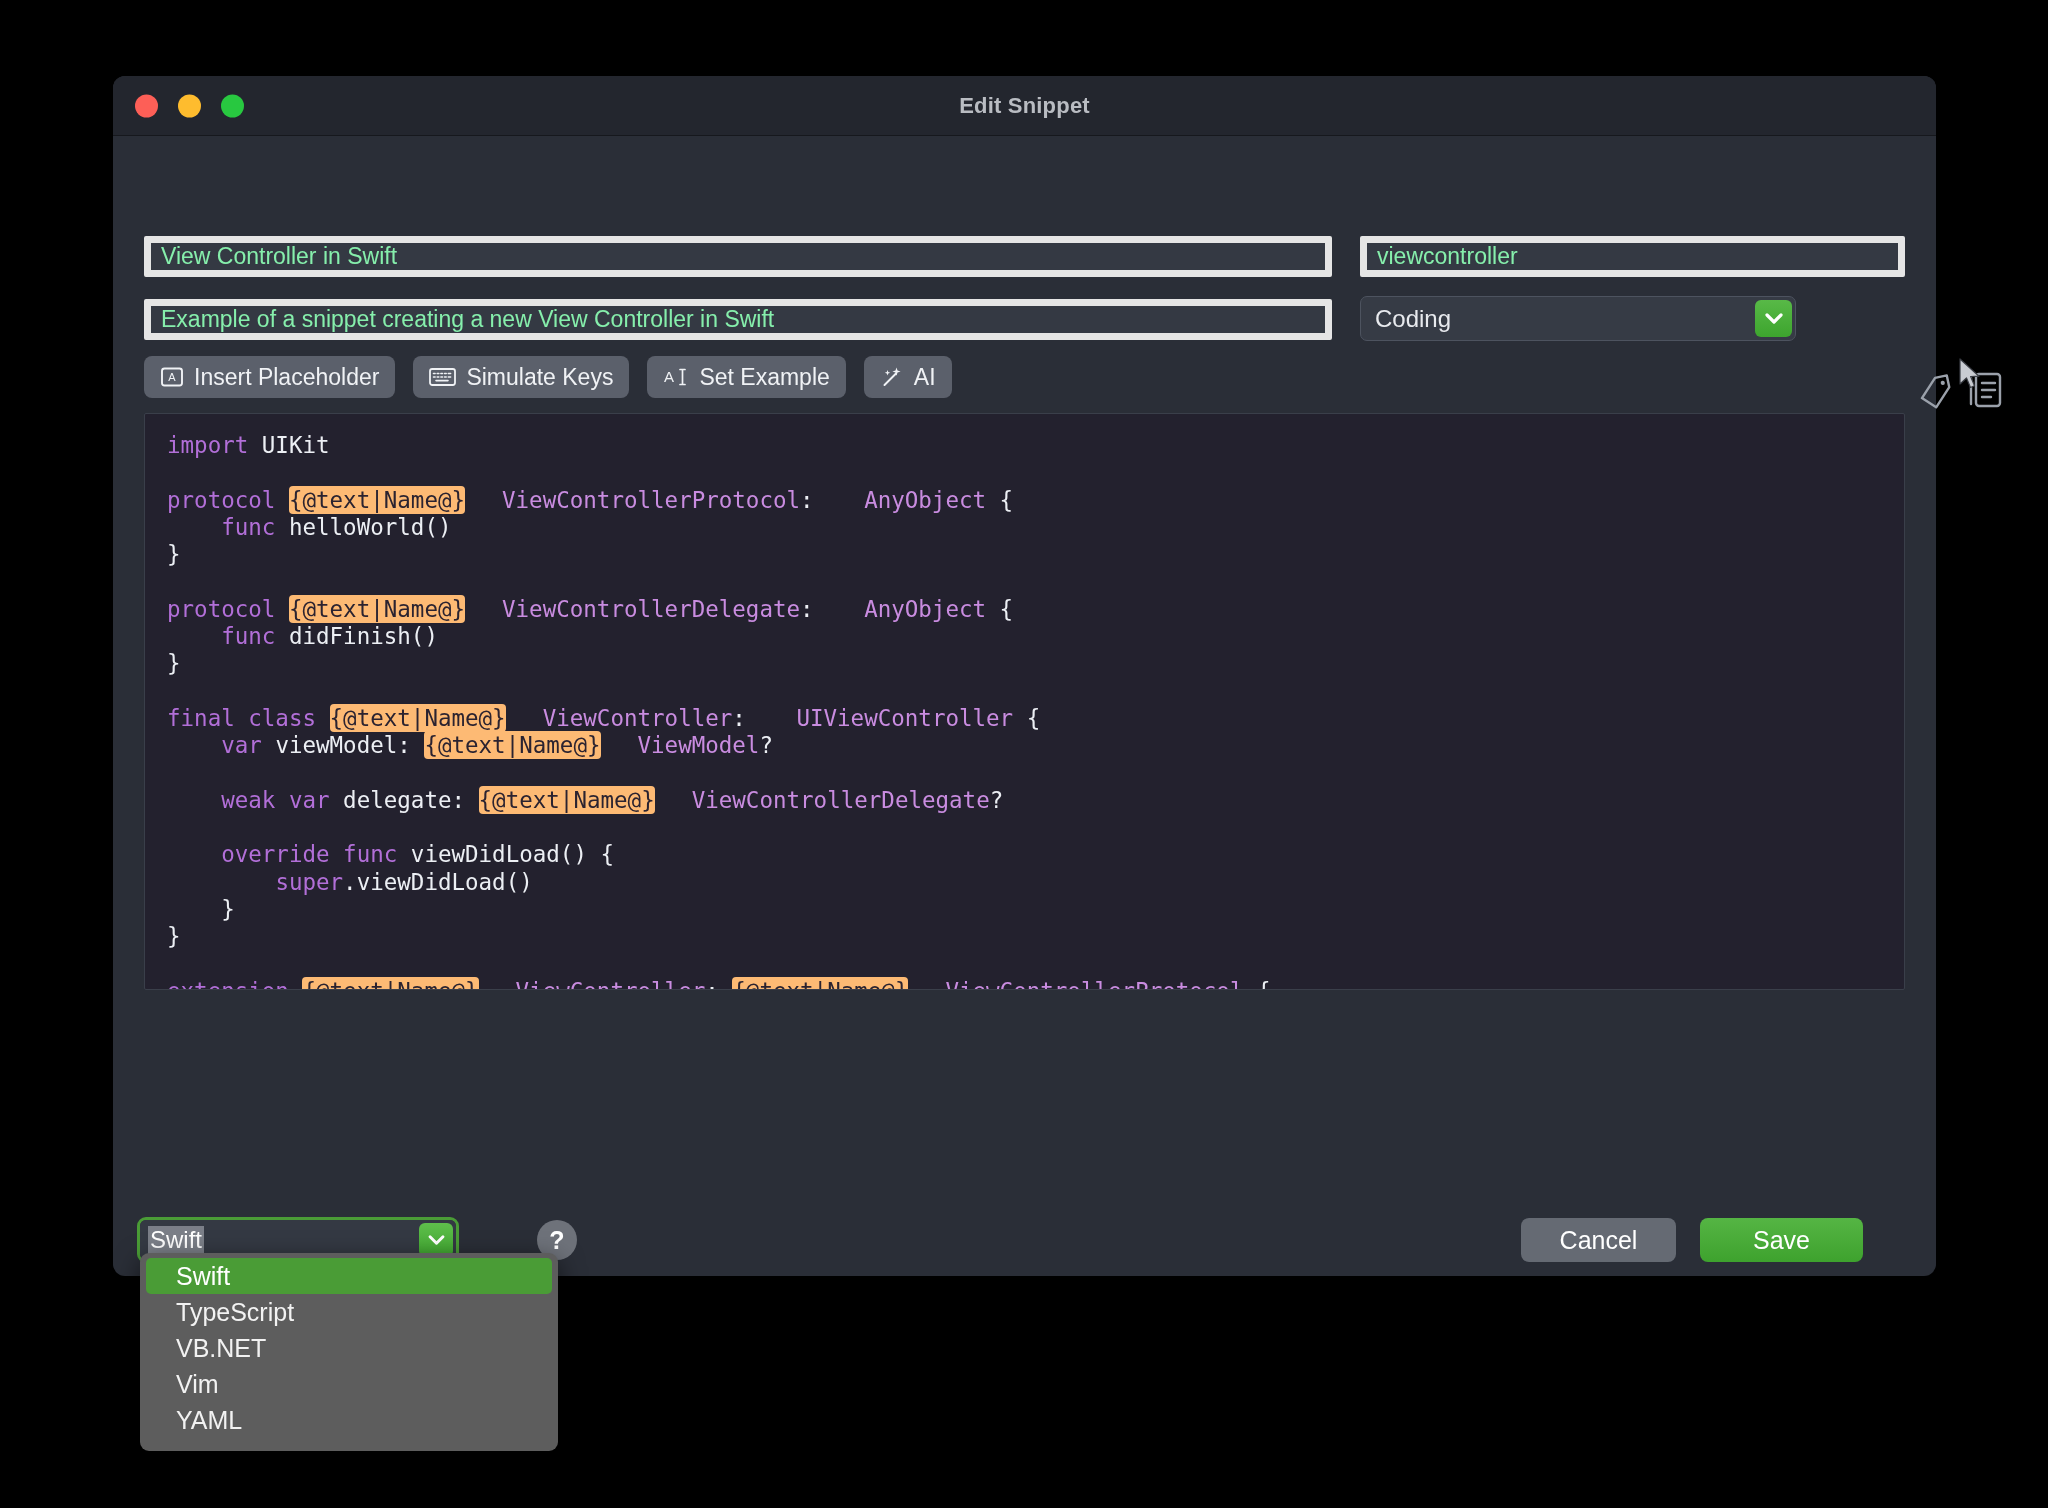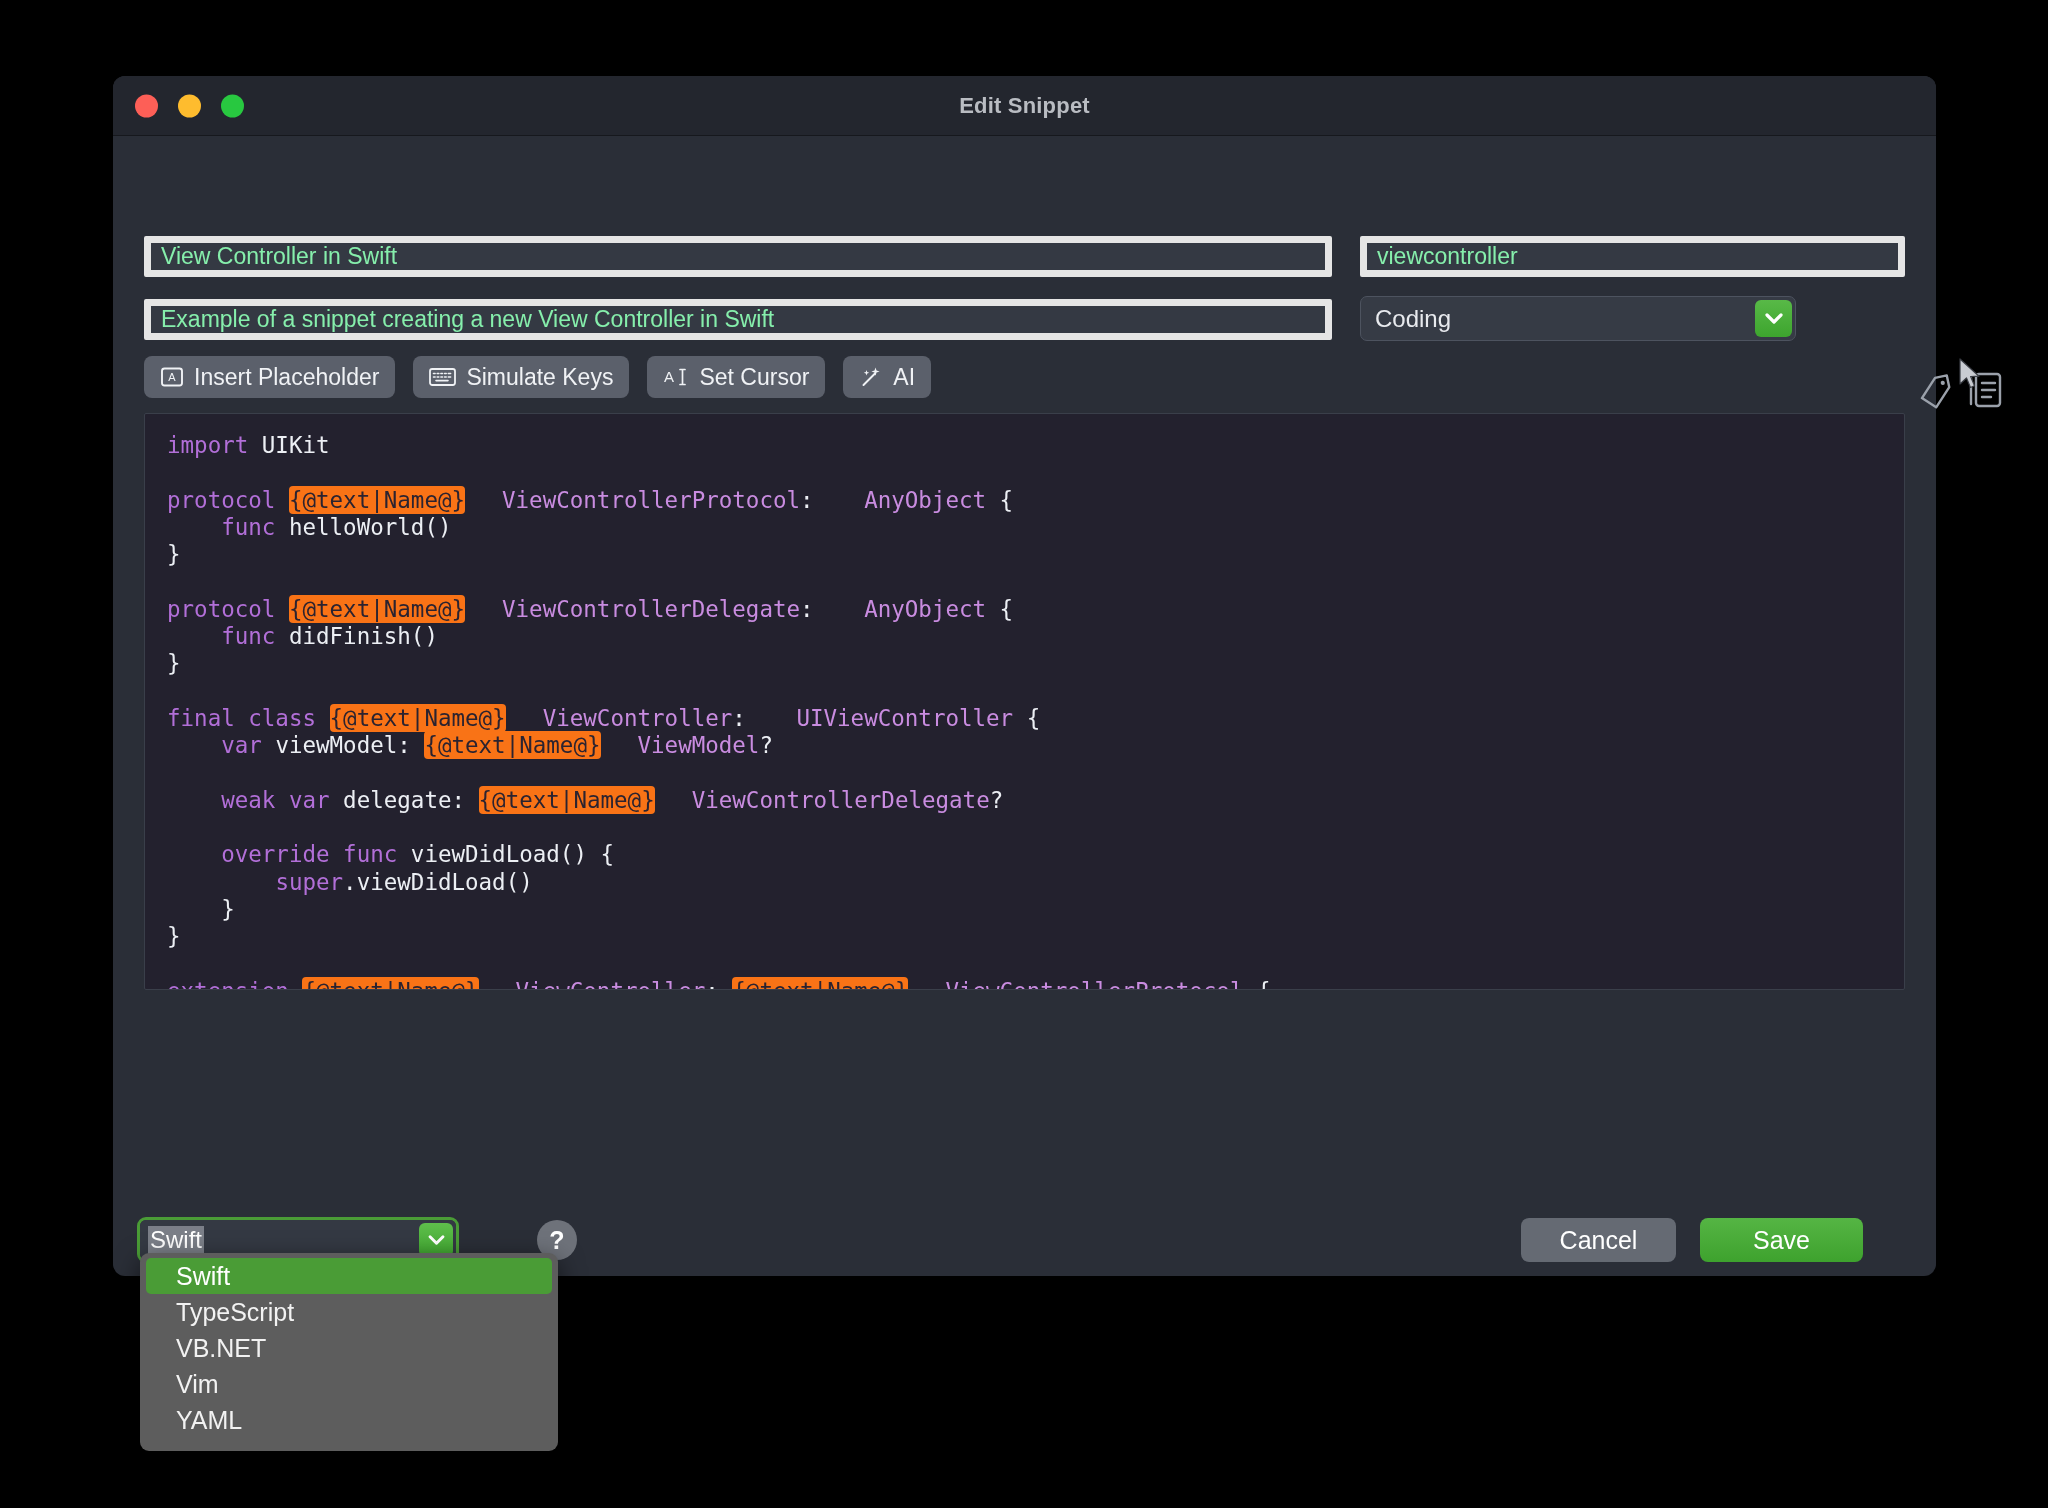--- a/index.html
+++ b/index.html
@@ -200,21 +200,21 @@
     font-family: "DejaVu Sans Mono", monospace;
     font-size: 22.5px;
     line-height: 27.3px;
     white-space: pre;
     color: #e6e6e6;
   }
   .kw   { color: #b26fd8; }
   .typ  { color: #c98ce0; margin-left: 37px; }
   .pln  { color: #eceff4; }
   .ph   {
-    background: #f97316;
+    background: #fdba74;
     color: #2b2330;
     border-radius: 4px;
     padding: 1px 0;
   }
 
   
   .lang-wrap {
     position: absolute;
     left: 24px;
     top: 1081px;
@@ -391,21 +391,21 @@
           <span>Simulate Keys</span>
         </button>
 
         <button class="tbtn">
           <span class="gl">
             <svg width="26" height="24" viewBox="0 0 26 24" fill="none" aria-hidden="true">
               <text x="1" y="17" font-size="15" fill="#f0f2f5" font-family="Liberation Sans, sans-serif">A</text>
               <path d="M17 4.5h5M17 19.5h5M19.5 4.5v15" stroke="#f0f2f5" stroke-width="1.7" stroke-linecap="round"></path>
             </svg>
           </span>
-          <span>Set Cursor</span>
+          <span>Set Example</span>
         </button>
 
         <button class="tbtn">
           <span class="gl">
             <svg width="24" height="24" viewBox="0 0 24 24" fill="none" aria-hidden="true">
               <path d="M4.5 20 L16 8.5" stroke="#f0f2f5" stroke-width="2" stroke-linecap="round"></path>
               <path d="M16.5 2.5l1 3.1 3.1 1-3.1 1-1 3.1-1-3.1-3.1-1 3.1-1z" fill="#f0f2f5"></path>
               <path d="M7.5 5l.7 2 2 .7-2 .7-.7 2-.7-2-2-.7 2-.7z" fill="#f0f2f5"></path>
             </svg>
           </span>

